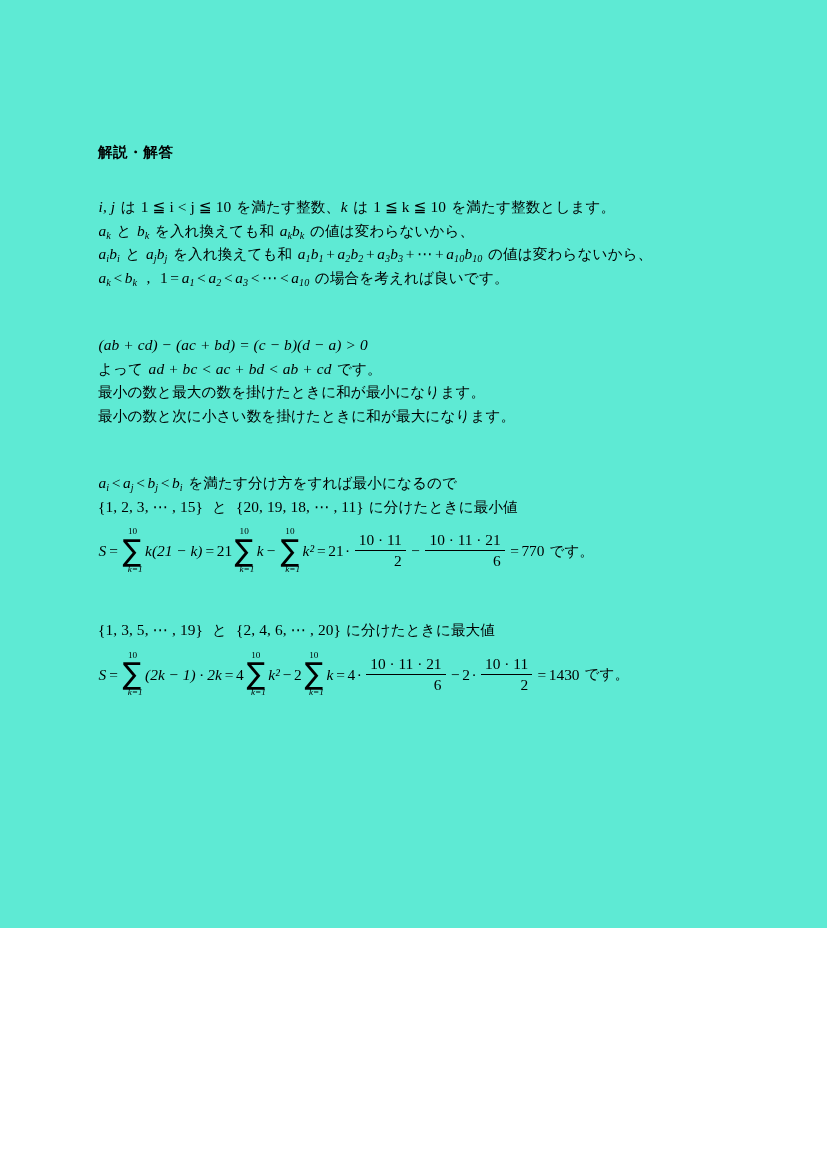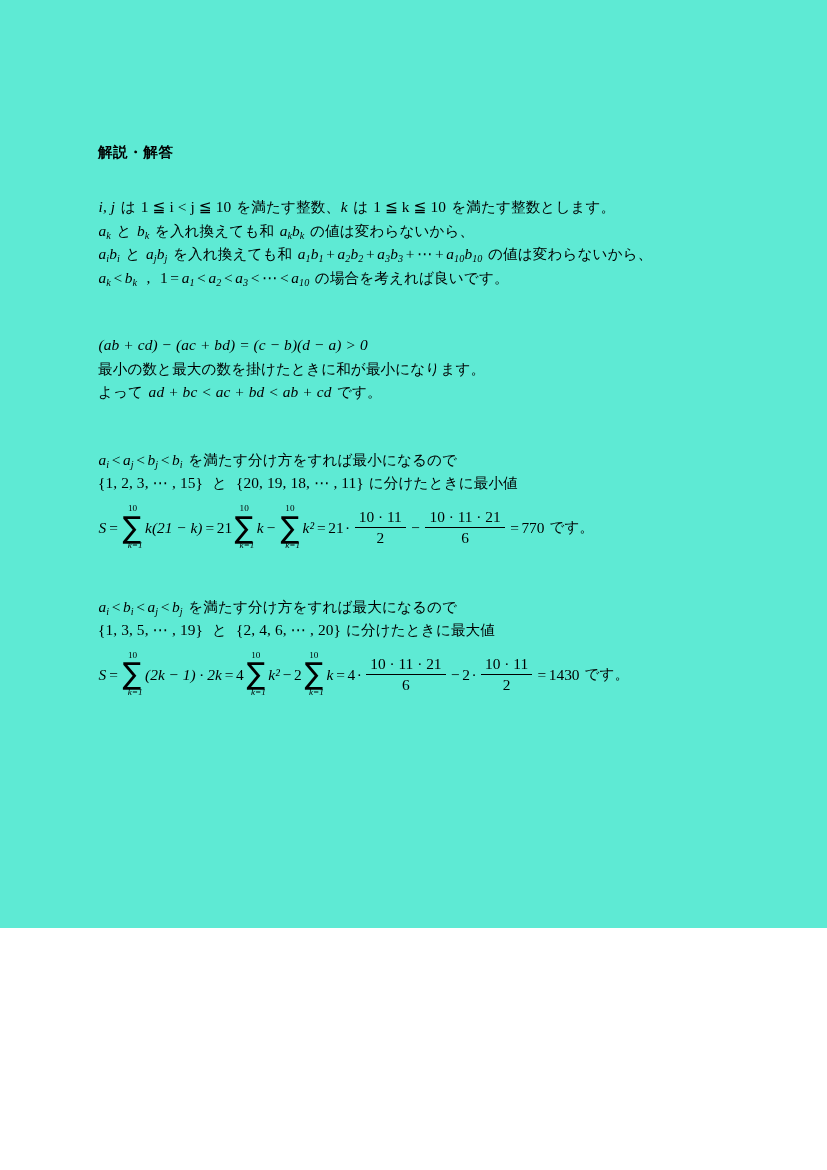--- a/index.html
+++ b/index.html
@@ -98,21 +98,21 @@
     display: block;
     font-size: 30px;
     line-height: 0.92;
     font-family: "DejaVu Sans", "Liberation Sans", sans-serif;
     font-weight: 400;
     transform: scaleX(0.92);
   }
   .frac {
     display: inline-block;
     vertical-align: middle;
-    text-align: center;
+    text-align: right;
     margin: 0 3px;
     line-height: 1.18;
   }
   .frac .num {
     display: block;
     padding: 0 4px 1px 4px;
     border-bottom: 1.1px solid #000;
     font-size: 15.4px;
   }
   .frac .den {
@@ -161,26 +161,27 @@
       </div>
 
     </div>
 
     <div class="block">
 
 
       <div class="line mi">(ab + cd) − (ac + bd) = (c − b)(d − a) &gt; 0</div>
 
 
+      <div class="line">
+        <span class="jp">よって</span><span class="sp"></span><span class="mi">ad + bc &lt; ac + bd &lt; ab + cd</span><span class="sp"></span><span class="jp">です。</span>
+      </div>
+
       <div class="line jp">最小の数と最大の数を掛けたときに和が最小になります。</div>
 
-      <div class="line">
-        <span class="jp">よって</span><span class="sp"></span><span class="mi">ad + bc &lt; ac + bd &lt; ab + cd</span><span class="sp"></span><span class="jp">です。</span>
-      </div>
-
+      <div class="line jp">最小の数と次に小さい数を掛けたときに和が最大になります。</div>
 
     </div>
 
     <div class="block">
 
       <div class="line">
         <span class="mi">a<sub>i</sub><span class="mo">&lt;</span>a<sub>j</sub><span class="mo">&lt;</span>b<sub>j</sub><span class="mo">&lt;</span>b<sub>i</sub></span><span class="sp"></span><span class="jp">を満たす分け方をすれば最小になるので</span>
       </div>
 
       <div class="line">
@@ -188,23 +189,20 @@
       </div>
 
       <div class="eqline">
         <span class="mi mid">S</span><span class="mo mid">=</span><span class="sum"><span class="lim">10</span><span class="big">∑</span><span class="lim lower">k=1</span></span><span class="mi mid">k(21 − k)</span><span class="mo mid">=</span><span class="mn mid">21</span><span class="sum"><span class="lim">10</span><span class="big">∑</span><span class="lim lower">k=1</span></span><span class="mi mid">k</span><span class="mo mid">−</span><span class="sum"><span class="lim">10</span><span class="big">∑</span><span class="lim lower">k=1</span></span><span class="mi mid">k²</span><span class="mo mid">=</span><span class="mn mid">21</span><span class="mo mid tight">·</span><span class="frac"><span class="num mn">10 · 11</span><span class="den mn">2</span></span><span class="mo mid">−</span><span class="frac"><span class="num mn">10 · 11 · 21</span><span class="den mn">6</span></span><span class="mo mid">=</span><span class="mn mid">770</span><span class="sp"></span><span class="jp mid">です。</span>
       </div>
 
     </div>
 
     <div class="block">
 
-      <div class="line">
-        <span class="mi">a<sub>i</sub><span class="mo">&lt;</span>b<sub>i</sub><span class="mo">&lt;</span>a<sub>j</sub><span class="mo">&lt;</span>b<sub>j</sub></span><span class="sp"></span><span class="jp">を満たす分け方をすれば最大になるので</span>
-      </div>
 
       <div class="line">
         <span class="mn">{1, 3, 5, ⋯ , 19}</span><span class="sp-wide"></span><span class="jp">と</span><span class="sp-wide"></span><span class="mn">{2, 4, 6, ⋯ , 20}</span><span class="sp"></span><span class="jp">に分けたときに最大値</span>
       </div>
 
       <div class="eqline">
         <span class="mi mid">S</span><span class="mo mid">=</span><span class="sum"><span class="lim">10</span><span class="big">∑</span><span class="lim lower">k=1</span></span><span class="mi mid">(2k − 1) · 2k</span><span class="mo mid">=</span><span class="mn mid">4</span><span class="sum"><span class="lim">10</span><span class="big">∑</span><span class="lim lower">k=1</span></span><span class="mi mid">k²</span><span class="mo mid">−</span><span class="mn mid">2</span><span class="sum"><span class="lim">10</span><span class="big">∑</span><span class="lim lower">k=1</span></span><span class="mi mid">k</span><span class="mo mid">=</span><span class="mn mid">4</span><span class="mo mid tight">·</span><span class="frac"><span class="num mn">10 · 11 · 21</span><span class="den mn">6</span></span><span class="mo mid">−</span><span class="mn mid">2</span><span class="mo mid tight">·</span><span class="frac"><span class="num mn">10 · 11</span><span class="den mn">2</span></span><span class="mo mid">=</span><span class="mn mid">1430</span><span class="sp"></span><span class="jp mid">です。</span>
       </div>
 
     </div>

